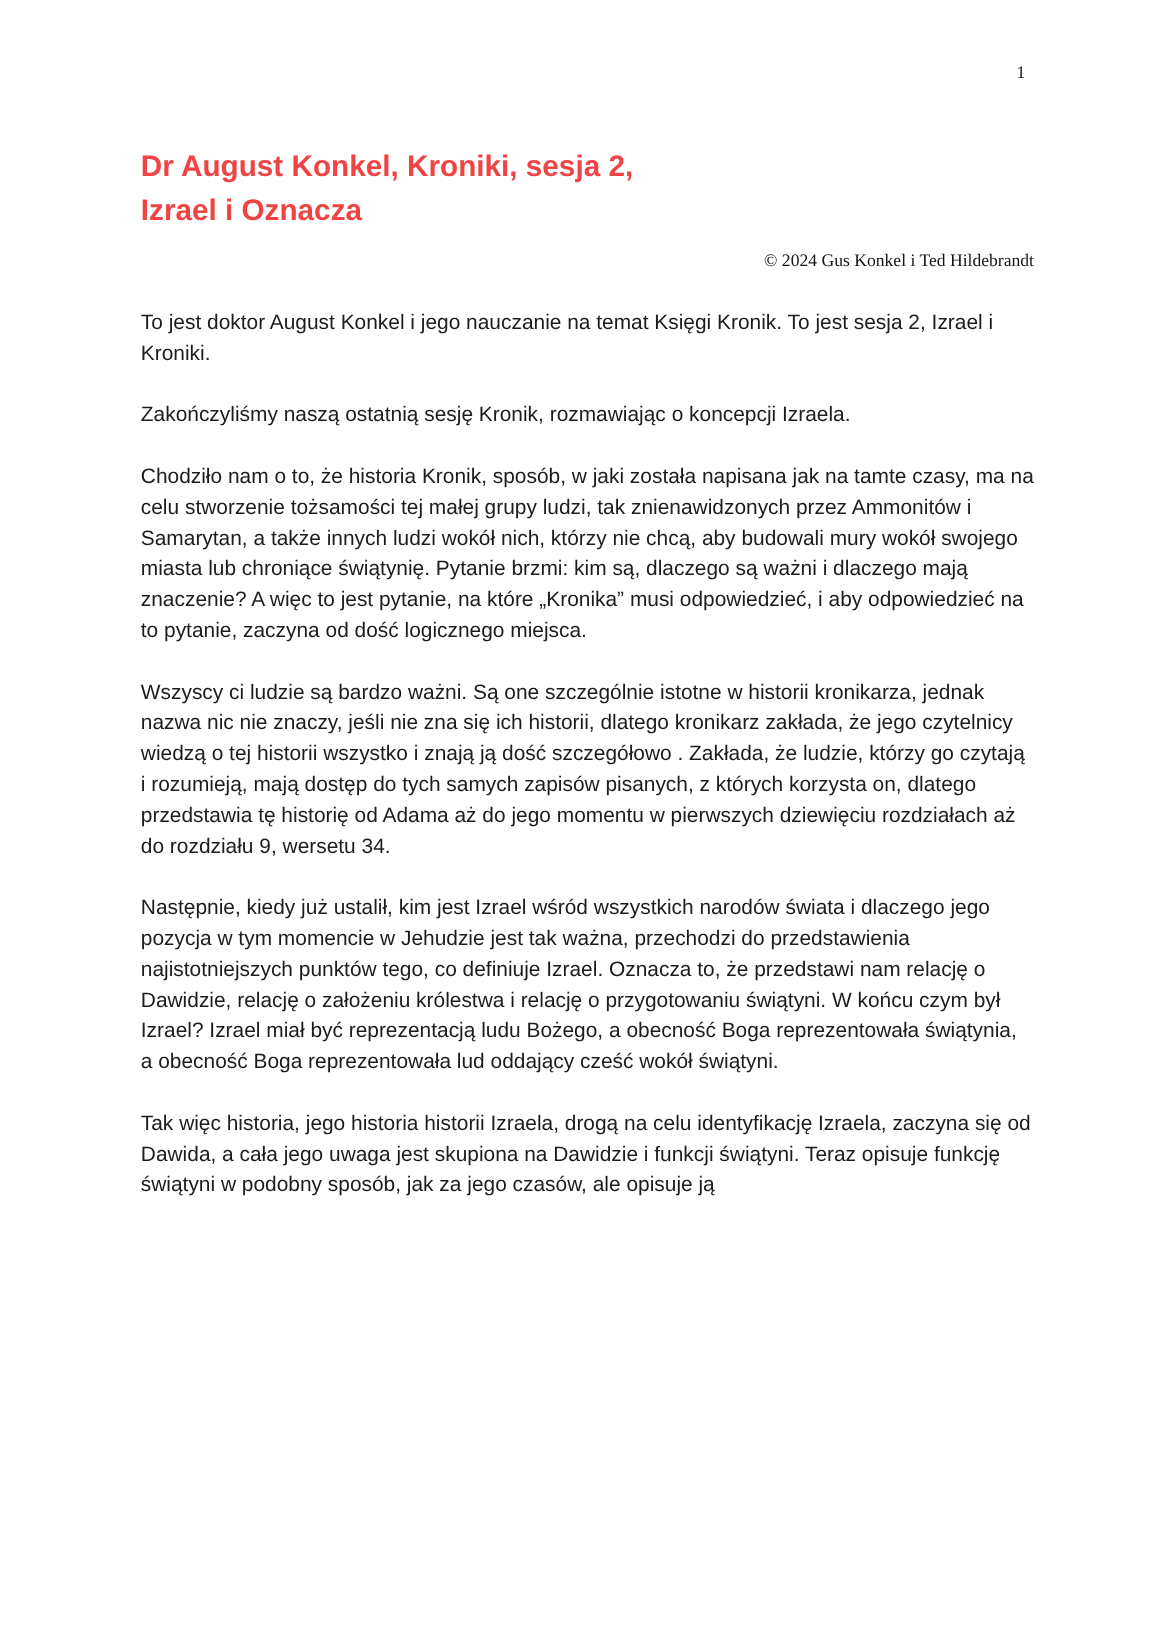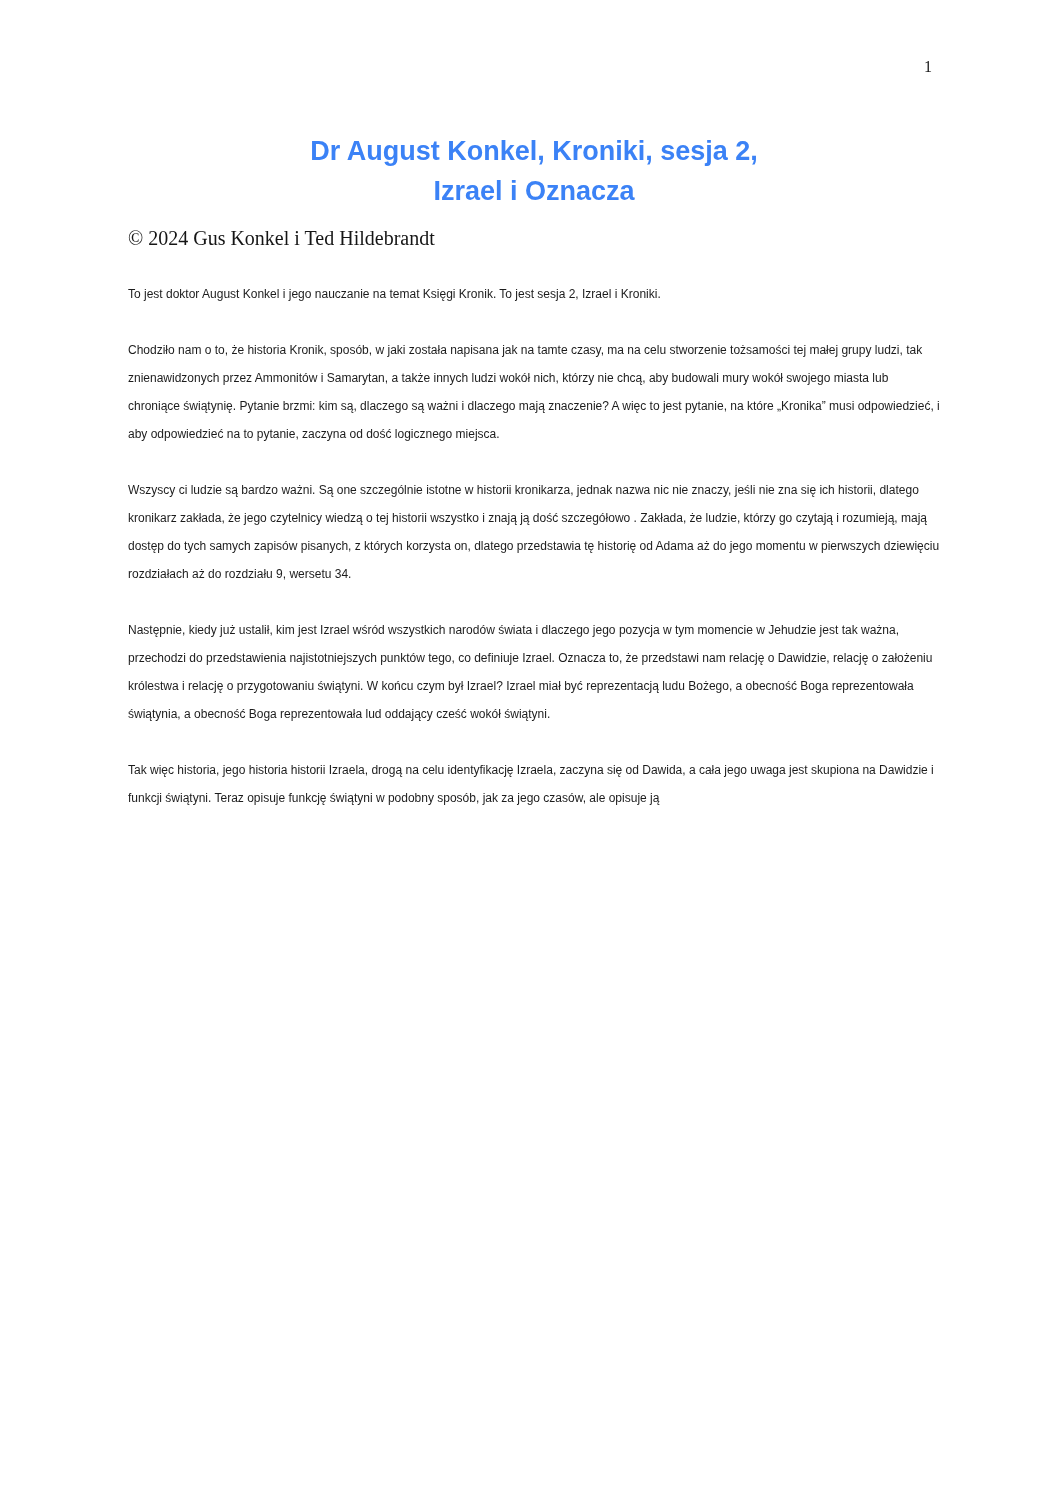--- a/index.html
+++ b/index.html
@@ -26,38 +26,37 @@
     color: #1a1a1a;
   }
   .content {
     position: absolute;
     top: 0;
     left: 128px;
     width: 812px;
   }
   .doc-title {
     margin: 131px 0 14px 0;
-    text-align: center;
     font-family: "Liberation Sans", sans-serif;
     font-weight: bold;
     font-size: 27px;
     line-height: 40px;
-    color: #3b82f6;
+    color: #ef4444;
   }
   .copyright {
     margin: 3px 0 0 0;
-    text-align: left;
+    text-align: right;
     font-family: "Liberation Serif", serif;
-    font-size: 20px;
+    font-size: 16px;
     line-height: 26px;
     color: #151515;
   }
   .body-text {
     margin-top: 29px;
-    font-size: 12px;
+    font-size: 19px;
     line-height: 28px;
     text-align: left;
     color: #1c1c1c;
   }
   .body-text p {
     margin: 0 0 28px 0;
     padding: 0;
   }
 </style>
 </head>
@@ -71,20 +70,21 @@
 
     <h1 class="doc-title">
       <span>Dr August Konkel, Kroniki, sesja 2,</span><br>
       <span>Izrael i Oznacza</span>
     </h1>
 
     <div class="copyright">© 2024 Gus Konkel i Ted Hildebrandt</div>
 
     <div class="body-text">
       <p>To jest doktor August Konkel i jego nauczanie na temat Księgi Kronik. To jest sesja 2, Izrael i Kroniki.</p>
+      <p>Zakończyliśmy naszą ostatnią sesję Kronik, rozmawiając o koncepcji Izraela.</p>
       <p>Chodziło nam o to, że historia Kronik, sposób, w jaki została napisana jak na tamte czasy, ma na celu stworzenie tożsamości tej małej grupy ludzi, tak znienawidzonych przez Ammonitów i Samarytan, a także innych ludzi wokół nich, którzy nie chcą, aby budowali mury wokół swojego miasta lub chroniące świątynię. Pytanie brzmi: kim są, dlaczego są ważni i dlaczego mają znaczenie? A więc to jest pytanie, na które „Kronika” musi odpowiedzieć, i aby odpowiedzieć na to pytanie, zaczyna od dość logicznego miejsca.</p>
       <p>Wszyscy ci ludzie są bardzo ważni. Są one szczególnie istotne w historii kronikarza, jednak nazwa nic nie znaczy, jeśli nie zna się ich historii, dlatego kronikarz zakłada, że jego czytelnicy wiedzą o tej historii wszystko i znają ją dość szczegółowo . Zakłada, że ludzie, którzy go czytają i rozumieją, mają dostęp do tych samych zapisów pisanych, z których korzysta on, dlatego przedstawia tę historię od Adama aż do jego momentu w pierwszych dziewięciu rozdziałach aż do rozdziału 9, wersetu 34.</p>
       <p>Następnie, kiedy już ustalił, kim jest Izrael wśród wszystkich narodów świata i dlaczego jego pozycja w tym momencie w Jehudzie jest tak ważna, przechodzi do przedstawienia najistotniejszych punktów tego, co definiuje Izrael. Oznacza to, że przedstawi nam relację o Dawidzie, relację o założeniu królestwa i relację o przygotowaniu świątyni. W końcu czym był Izrael? Izrael miał być reprezentacją ludu Bożego, a obecność Boga reprezentowała świątynia, a obecność Boga reprezentowała lud oddający cześć wokół świątyni.</p>
       <p>Tak więc historia, jego historia historii Izraela, drogą na celu identyfikację Izraela, zaczyna się od Dawida, a cała jego uwaga jest skupiona na Dawidzie i funkcji świątyni. Teraz opisuje funkcję świątyni w podobny sposób, jak za jego czasów, ale opisuje ją</p>
     </div>
 
   </div>
 </div>
 
 </body></html>

